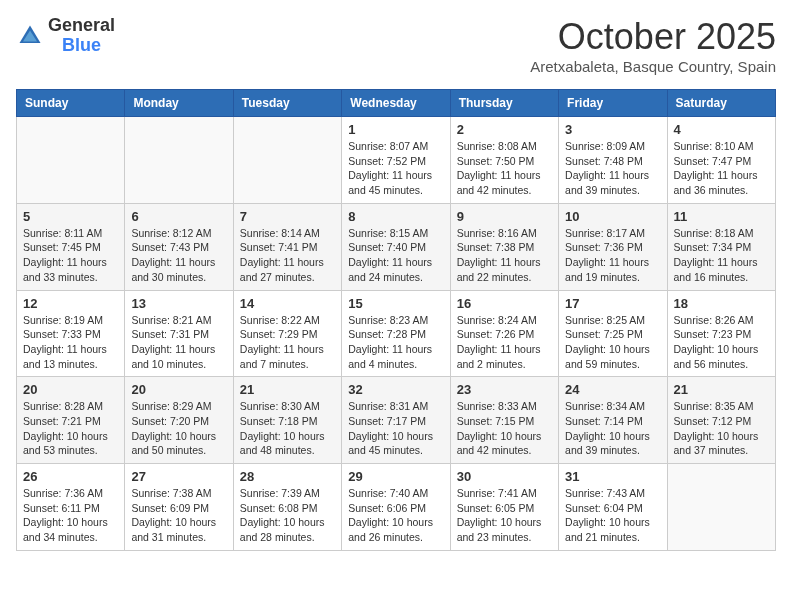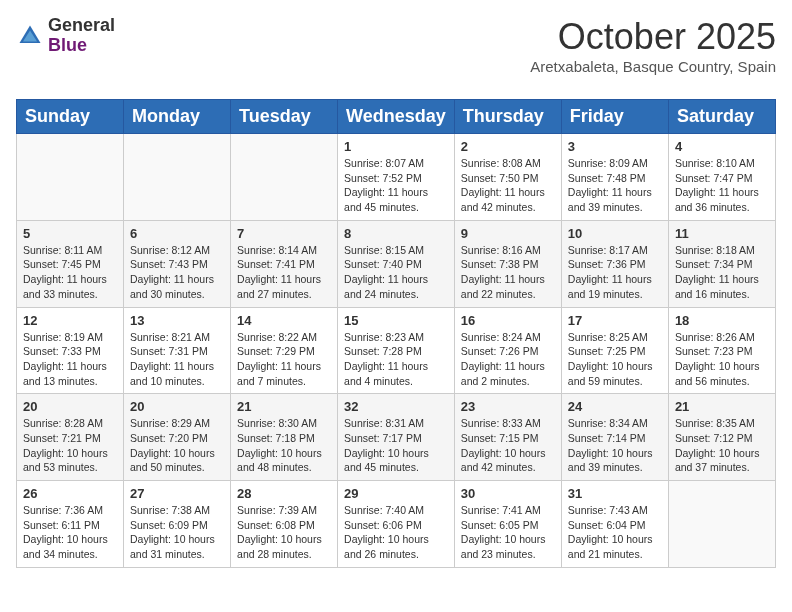--- a/index.html
+++ b/index.html
@@ -7,34 +7,34 @@
       font-family: Arial, sans-serif;
       background: #fff;
       width: 792px;
       min-height: 612px;
       padding: 16px;
     }
     .header {
       display: flex;
       align-items: flex-start;
       justify-content: space-between;
-      margin-bottom: 24px;
+      margin-bottom: 14px;
     }
     .logo {
       display: flex;
       align-items: center;
       gap: 4px;
     }
     .logo-text {
       font-size: 18px;
       font-weight: bold;
       line-height: 1.1;
     }
     .logo-general { color: #333; }
-    .logo-blue { color: #701a75; }
+    .logo-blue { color: #3b82f6; text-align: center; }
     .logo-icon {
       width: 28px;
       height: 28px;
     }
     .title-area { text-align: right; }
     .month-title {
       font-size: 36px;
       color: #333;
       font-weight: normal;
     }
@@ -43,21 +43,21 @@
       color: #555;
     }
     .calendar {
       width: 100%;
       border-collapse: collapse;
       border: 1px solid #ccc;
     }
     .calendar th {
       background: #2d6db5;
       color: #fff;
-      font-size: 18px;
+      font-size: 12px;
       font-weight: bold;
       text-align: left;
       padding: 6px 8px;
       border: 1px solid #2558a0;
     }
     .calendar td {
       vertical-align: top;
       border: 1px solid #ccc;
       padding: 5px 6px;
       width: 107px;

